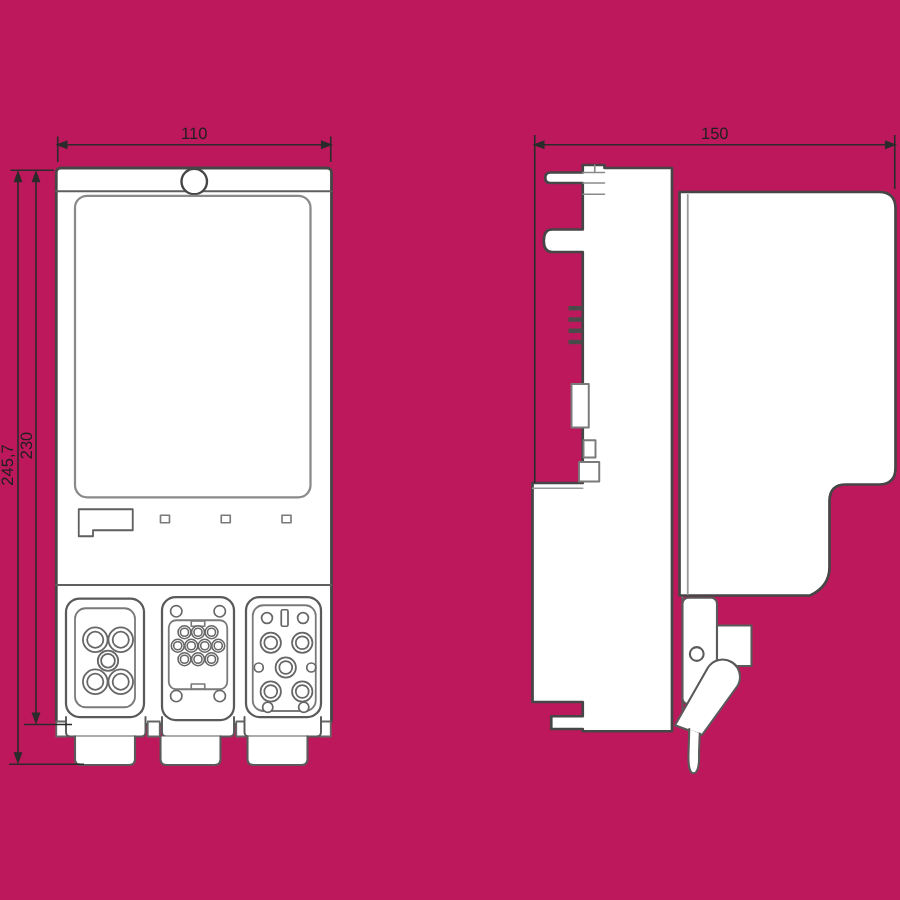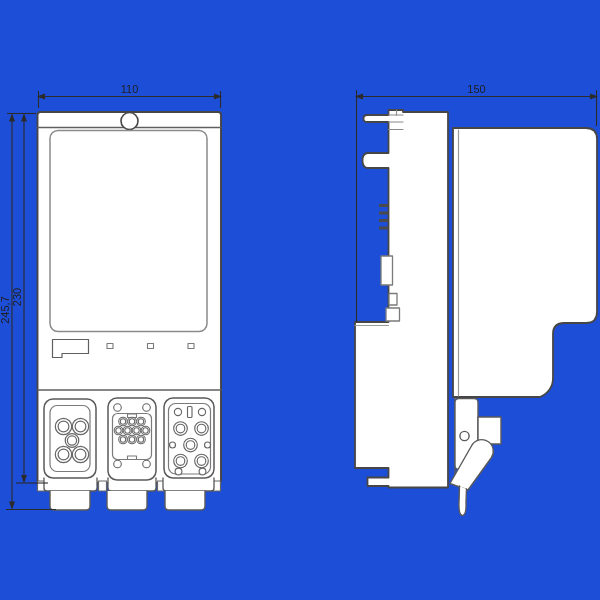--- a/index.html
+++ b/index.html
@@ -1,16 +1,16 @@
 <!DOCTYPE html>
 <html><head>
 <meta charset="utf-8">
 <style>
   html,body{margin:0;padding:0;background:#fff;}
-  .stage{position:relative;width:600px;height:600px;background:#1d4ed8;overflow:hidden;
+  .stage{position:relative;width:600px;height:600px;background:#be185d;overflow:hidden;
          font-family:"Liberation Sans",sans-serif;}
   svg{display:block;}
   text{font-family:"Liberation Sans",sans-serif;font-size:11px;fill:#1f1f1f;}
 </style>
 </head>
 <body>
 
 <div class="stage">
 <svg width="600" height="600" viewBox="0 0 600 600">
 

